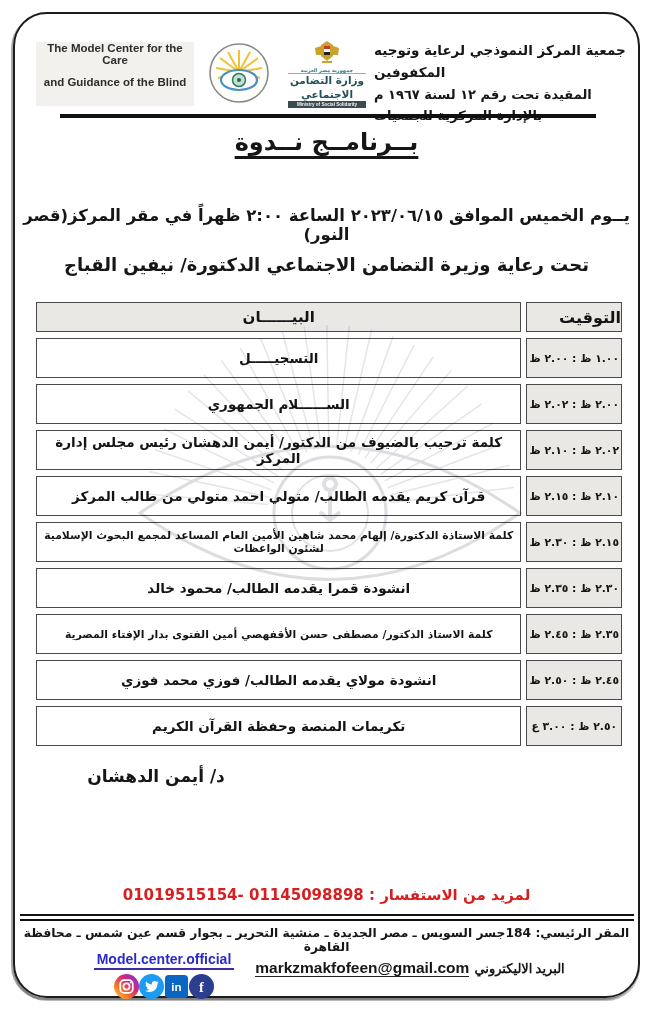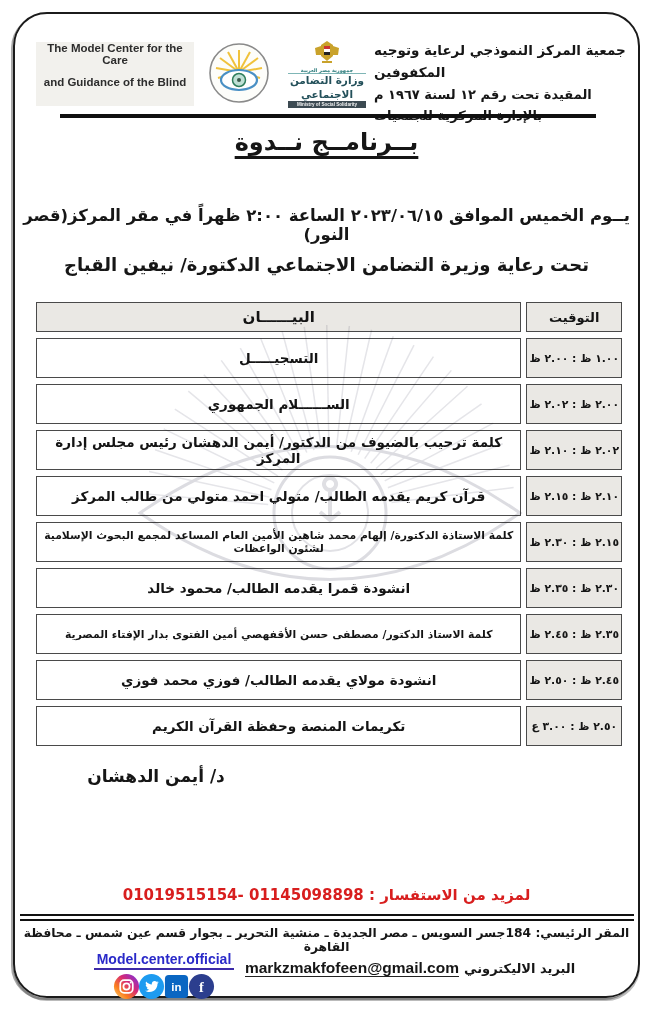--- a/index.html
+++ b/index.html
@@ -40,21 +40,21 @@
   .seminar   { top:168px; font-size:20px; }
   .dateline  { top:206px; font-size:16.5px; }
   .patronage { top:254px; font-size:18px; }
 
   
   table.schedule { position:absolute; left:31px; top:296px; width:596px;
                    border-collapse:separate; border-spacing:5px 6px; z-index:1; }
   .schedule th, .schedule td { border:1.4px solid #4a4a4a; text-align:center;
                    vertical-align:middle; font-weight:700; color:#141414; }
   .schedule th { background:#eae8e4; height:30px; font-size:15px; }
-  .schedule th.time-h { width:88px; font-size:13px; }
+  .schedule th.time-h { width:88px; font-size:16px;text-align:right; }
   .schedule td.desc { background:#fff; font-size:13.5px; height:40px; padding:1px 6px; }
   .schedule td.time { background:#eae8e4; font-size:10.8px; white-space:nowrap; padding:1px 2px; }
   .schedule tbody tr:nth-child(5) td.desc,
   .schedule tbody tr:nth-child(7) td.desc { font-size:10.8px; }
 
   
   .watermark { position:absolute; left:105px; top:318px; width:450px; height:345px;
                z-index:2; pointer-events:none; mix-blend-mode:multiply; opacity:.55; }
 
   
@@ -69,21 +69,21 @@
   .address { top:926px; font-size:12.3px; }
   .phoneln { top:944px; font-size:13.5px; }
 
   .social-block { position:absolute; left:88px; top:951px; width:152px; text-align:center; z-index:3; }
   .handle { color:#2a2ac9; font-family:"Liberation Sans",sans-serif; font-weight:700; font-size:14px; }
   .handle-rule { height:2px; background:#3c2aa8; margin:1px 6px 3px; }
   .icons { display:flex; justify-content:center; }
   .icons svg { width:27px; height:27px; margin:0 -1px; }
 
   .email-row { position:absolute; left:240px; top:958px; width:340px; text-align:center; }
-  .email-label { font-size:13px; font-weight:700; }
+  .email-label { font-size:13px; font-weight:700;font-family:Liberation Serif, serif; }
   .email-addr { font-family:"Liberation Sans",sans-serif; font-weight:700; font-size:15.5px;
                 border-bottom:1.6px solid #222; direction:ltr; unicode-bidi:embed; }
 </style>
 </head>
 <body>
 
 <div class="sheet">
   <div class="frame"></div>
 
   <div class="eng-box">

